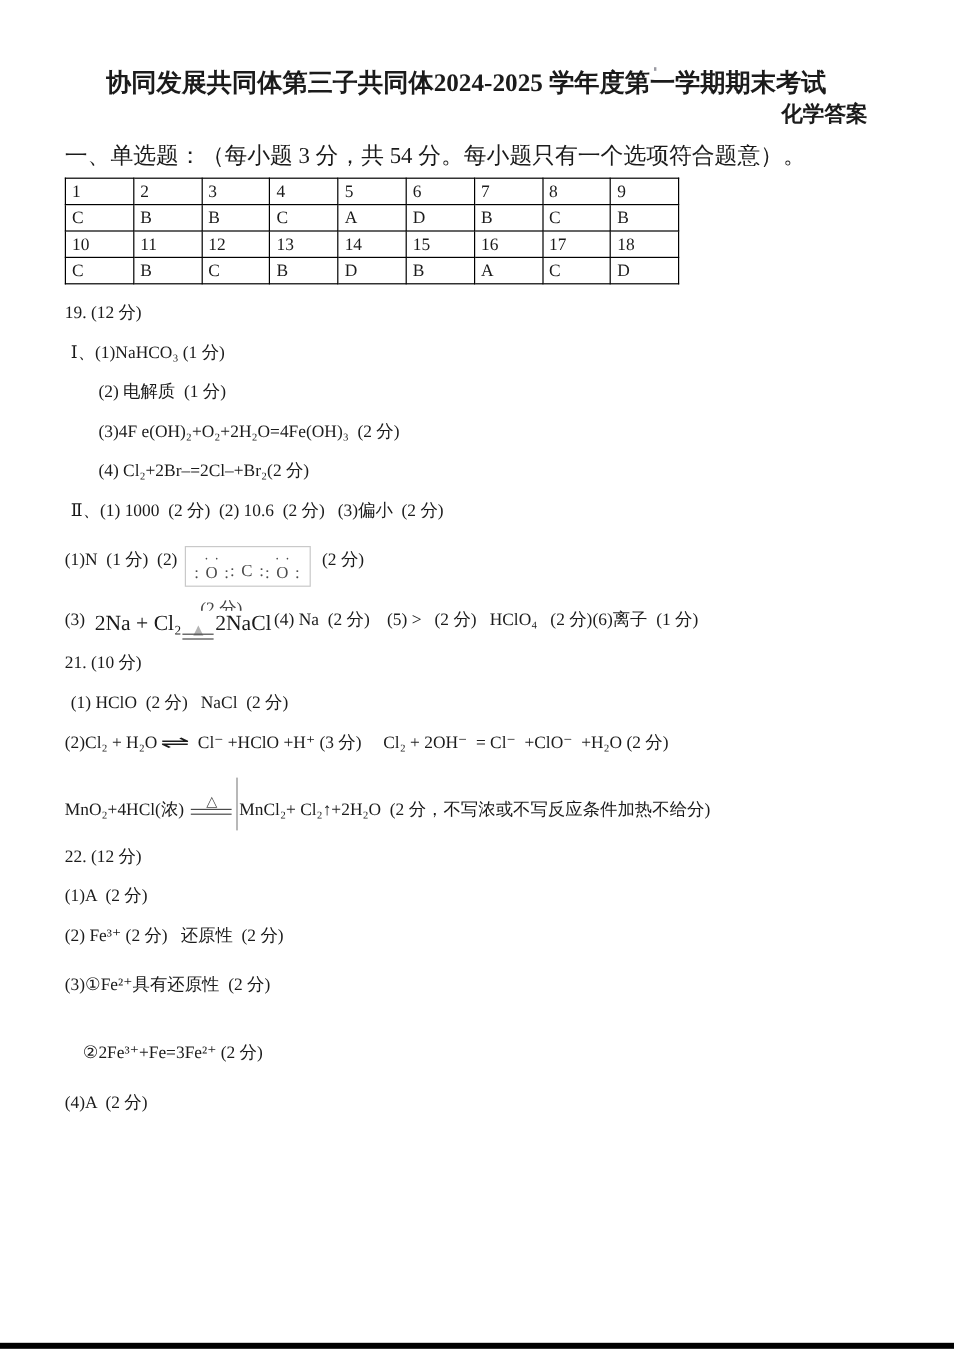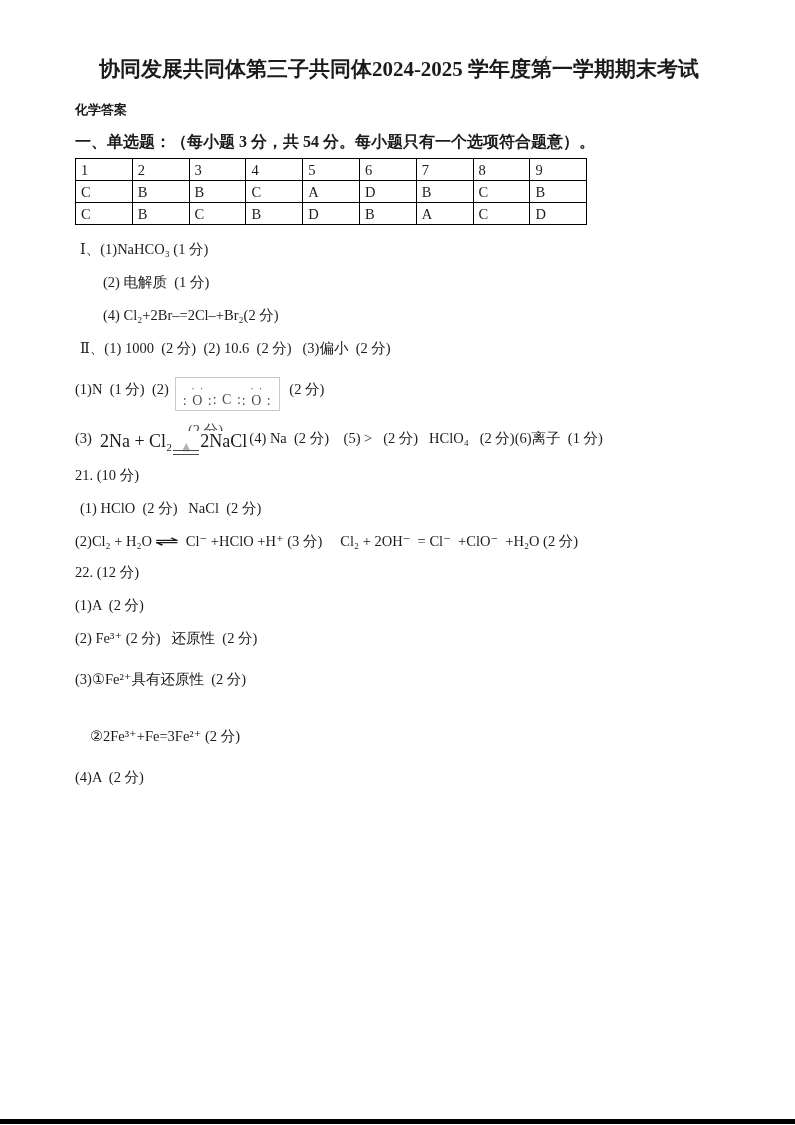--- a/index.html
+++ b/index.html
@@ -2,26 +2,26 @@
 <html><head>
 <meta charset="utf-8">
 <style>
   * { box-sizing: border-box; }
   html,body { margin:0; padding:0; }
   body {
     width:795px; height:1125px; background:#ffffff; position:relative;
     font-family:"Liberation Serif","DejaVu Serif","DejaVu Sans",serif;
     color:#1b1b1b; overflow:hidden;
   }
-  .doc { padding:56px 72px 0 75px; }
+  .doc { padding:56px 72px 0 54px; }
 
   .title1 { font-size:21px; font-weight:bold; text-align:center; line-height:27px; }
-  .title2 { font-size:13px; font-weight:bold; text-align:left; line-height:24px; margin-top:15px; }
+  .title2 { font-size:18px; font-weight:bold; text-align:right; line-height:24px; margin-top:0; }
 
-  .s-heading { font-size:16px; font-weight:bold; margin-top:10px; white-space:pre-wrap; }
+  .s-heading { font-size:19px; font-weight:normal; margin-top:10px; white-space:pre-wrap; }
 
   table.answers { border-collapse:collapse; margin-top:5px; table-layout:fixed; width:511px; }
   table.answers td {
     border:1.6px solid #000; width:56.8px; height:22px;
     font-size:14.5px; padding:0 0 0 5px; vertical-align:middle; line-height:20px;
   }
 
   .s2-heading { margin-top:41px; }
 
   .line { font-size:14.5px; line-height:17px; margin-top:12px; white-space:pre-wrap; }
@@ -93,45 +93,59 @@
           <td>B</td>
           <td>B</td>
           <td>C</td>
           <td>A</td>
           <td>D</td>
           <td>B</td>
           <td>C</td>
           <td>B</td>
         </tr>
         <tr>
+          <td>10</td>
+          <td>11</td>
+          <td>12</td>
+          <td>13</td>
+          <td>14</td>
+          <td>15</td>
+          <td>16</td>
+          <td>17</td>
+          <td>18</td>
+        </tr>
+        <tr>
           <td>C</td>
           <td>B</td>
           <td>C</td>
           <td>B</td>
           <td>D</td>
           <td>B</td>
           <td>A</td>
           <td>C</td>
           <td>D</td>
         </tr>
       </tbody>
   </table>
 
 
+  <div class="line gap16">19. (12 分)</div>
   <div class="line gap16 ind3">Ⅰ、(1)NaHCO₃ (1 分)</div>
   <div class="line gap16 ind1">(2) 电解质  (1 分)</div>
+  <div class="line gap16 ind1">(3)4F e(OH)₂+O₂+2H₂O=4Fe(OH)₃  (2 分)</div>
   <div class="line gap16 ind1">(4) Cl₂+2Br–=2Cl–+Br₂(2 分)</div>
   <div class="line gap16 ind3">Ⅱ、(1) 1000  (2 分)  (2) 10.6  (2 分)   (3)偏小  (2 分)</div>
 
   <div class="line gap24"><span>(1)N  (1 分)  (2)</span><span class="lewis"><span class="lw-group"><span class="lw-dots">· ·</span><span class="lw-txt">: O :</span></span><span class="lw-group"><span class="lw-dots"></span><span class="lw-txt">: C :</span></span><span class="lw-group"><span class="lw-dots">· ·</span><span class="lw-txt">: O :</span></span></span> <span>(2 分)</span></div>
   <div class="line gap16"><span>(3)</span><span class="na-wrap"><span class="ghost-score">(2 分)</span><span class="na-eq"><span>2Na + Cl₂</span><span class="cond-eq"><span class="cond-tri">▲</span><span class="dbl-line"></span></span><span>2NaCl</span></span></span><span class="after-eq">(4) Na  (2 分)    (5) &gt;   (2 分)   HClO₄   (2 分)(6)离子  (1 分)</span></div>
 
   <div class="line gap16">21. (10 分)</div>
   <div class="line gap16 ind3">(1) HClO  (2 分)   NaCl  (2 分)</div>
   <div class="line gap16"><span>(2)Cl₂ + H₂O</span><span class="rev-arrow">⇌</span><span>Cl⁻ +HClO +H⁺ (3 分)</span><span>     </span><span>Cl₂ + 2OH⁻  = Cl⁻  +ClO⁻  +H₂O (2 分)</span></div>
+  <div class="line mn-line"><span>MnO₂+4HCl(浓)</span><span class="cond-eq mn-cond"><span class="cond-tri">△</span><span class="dbl-line"></span></span><span class="vbar"></span><span>MnCl₂+ Cl₂↑+2H₂O  (2 分，不写浓或不写反应条件加热不给分)</span></div>
 
   <div class="line gap20">22. (12 分)</div>
   <div class="line gap16">(1)A  (2 分)</div>
   <div class="line gap16">(2) Fe³⁺ (2 分)   还原性  (2 分)</div>
   <div class="line gap24">(3)①Fe²⁺具有还原性  (2 分)</div>
   <div class="line gap24 ind2">②2Fe³⁺+Fe=3Fe²⁺ (2 分)</div>
   <div class="line gap24">(4)A  (2 分)</div>
 
 </div>
 

